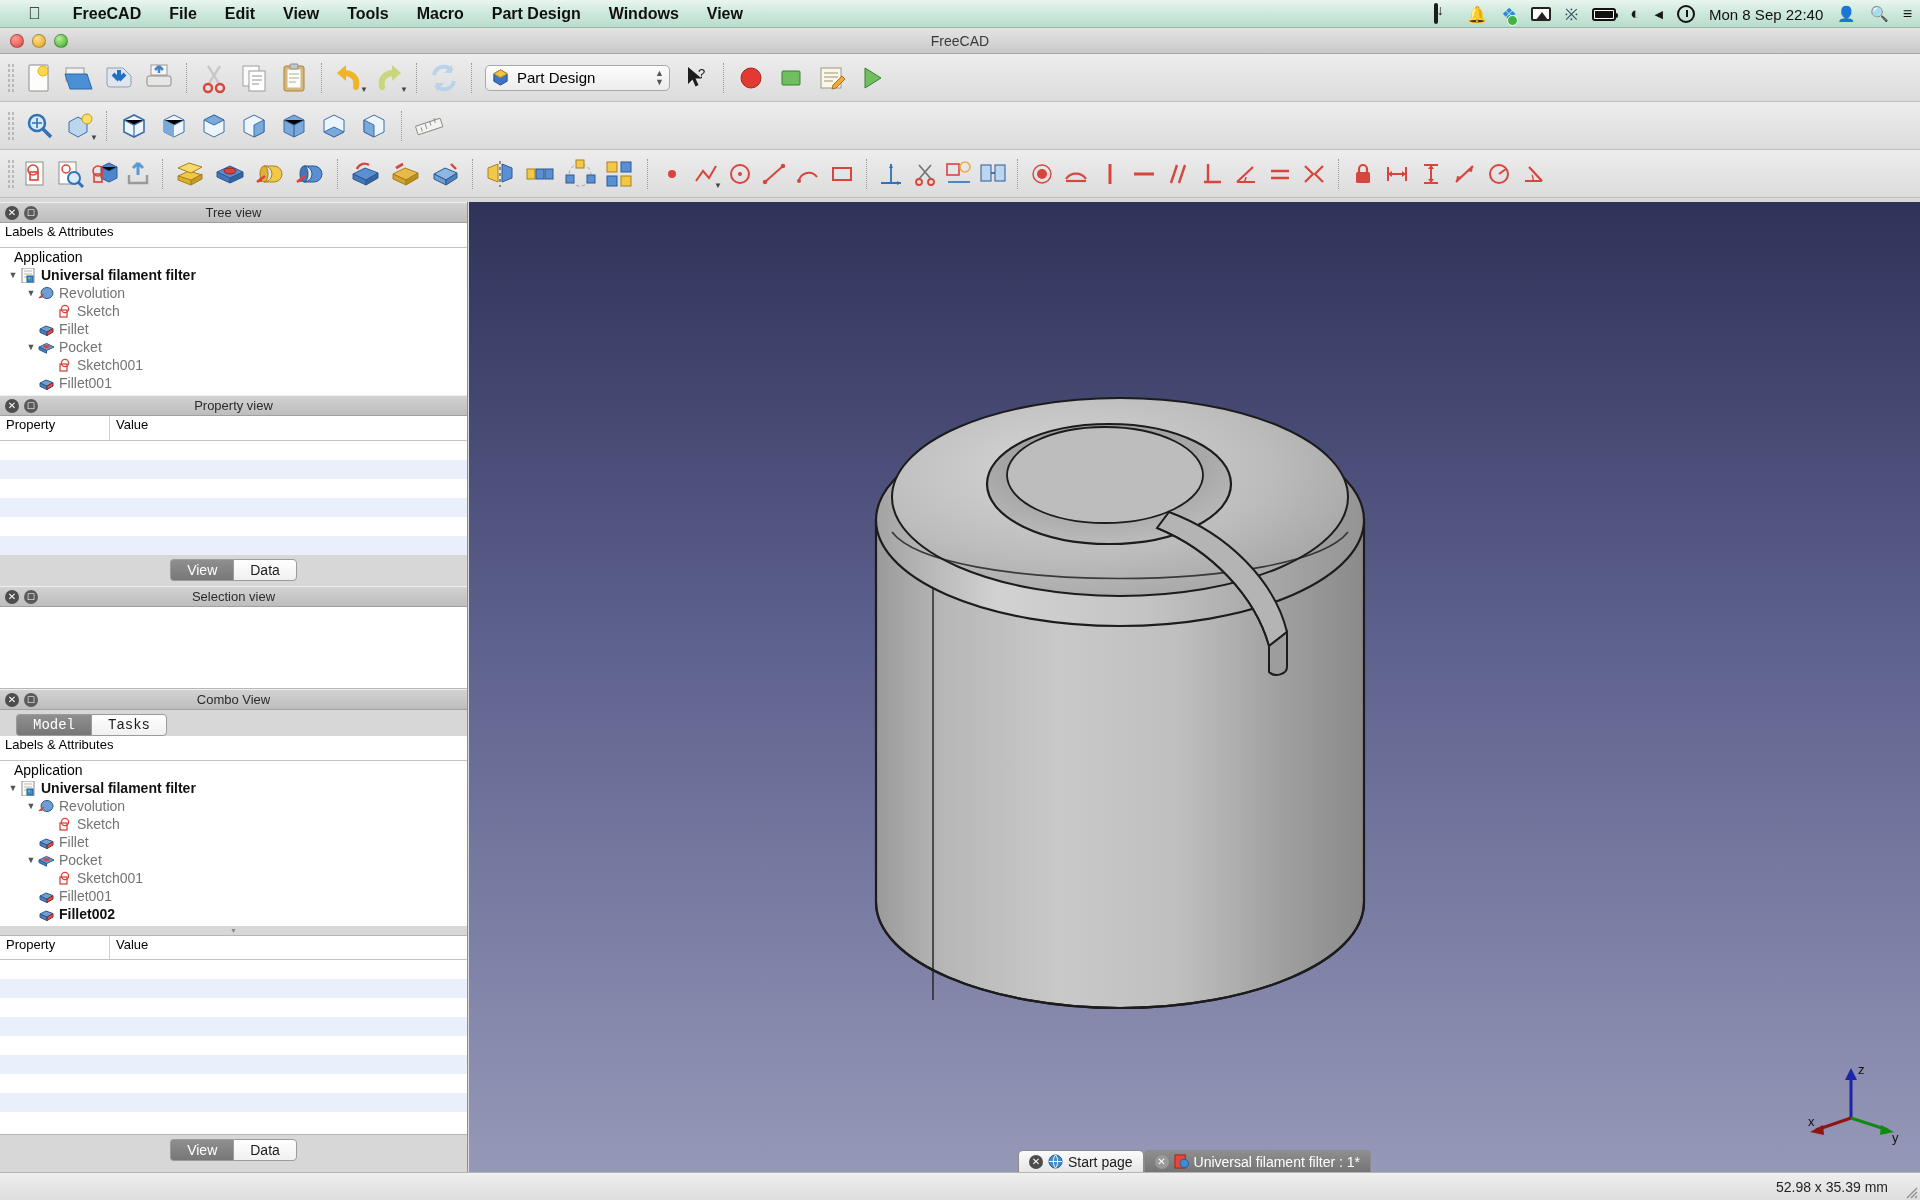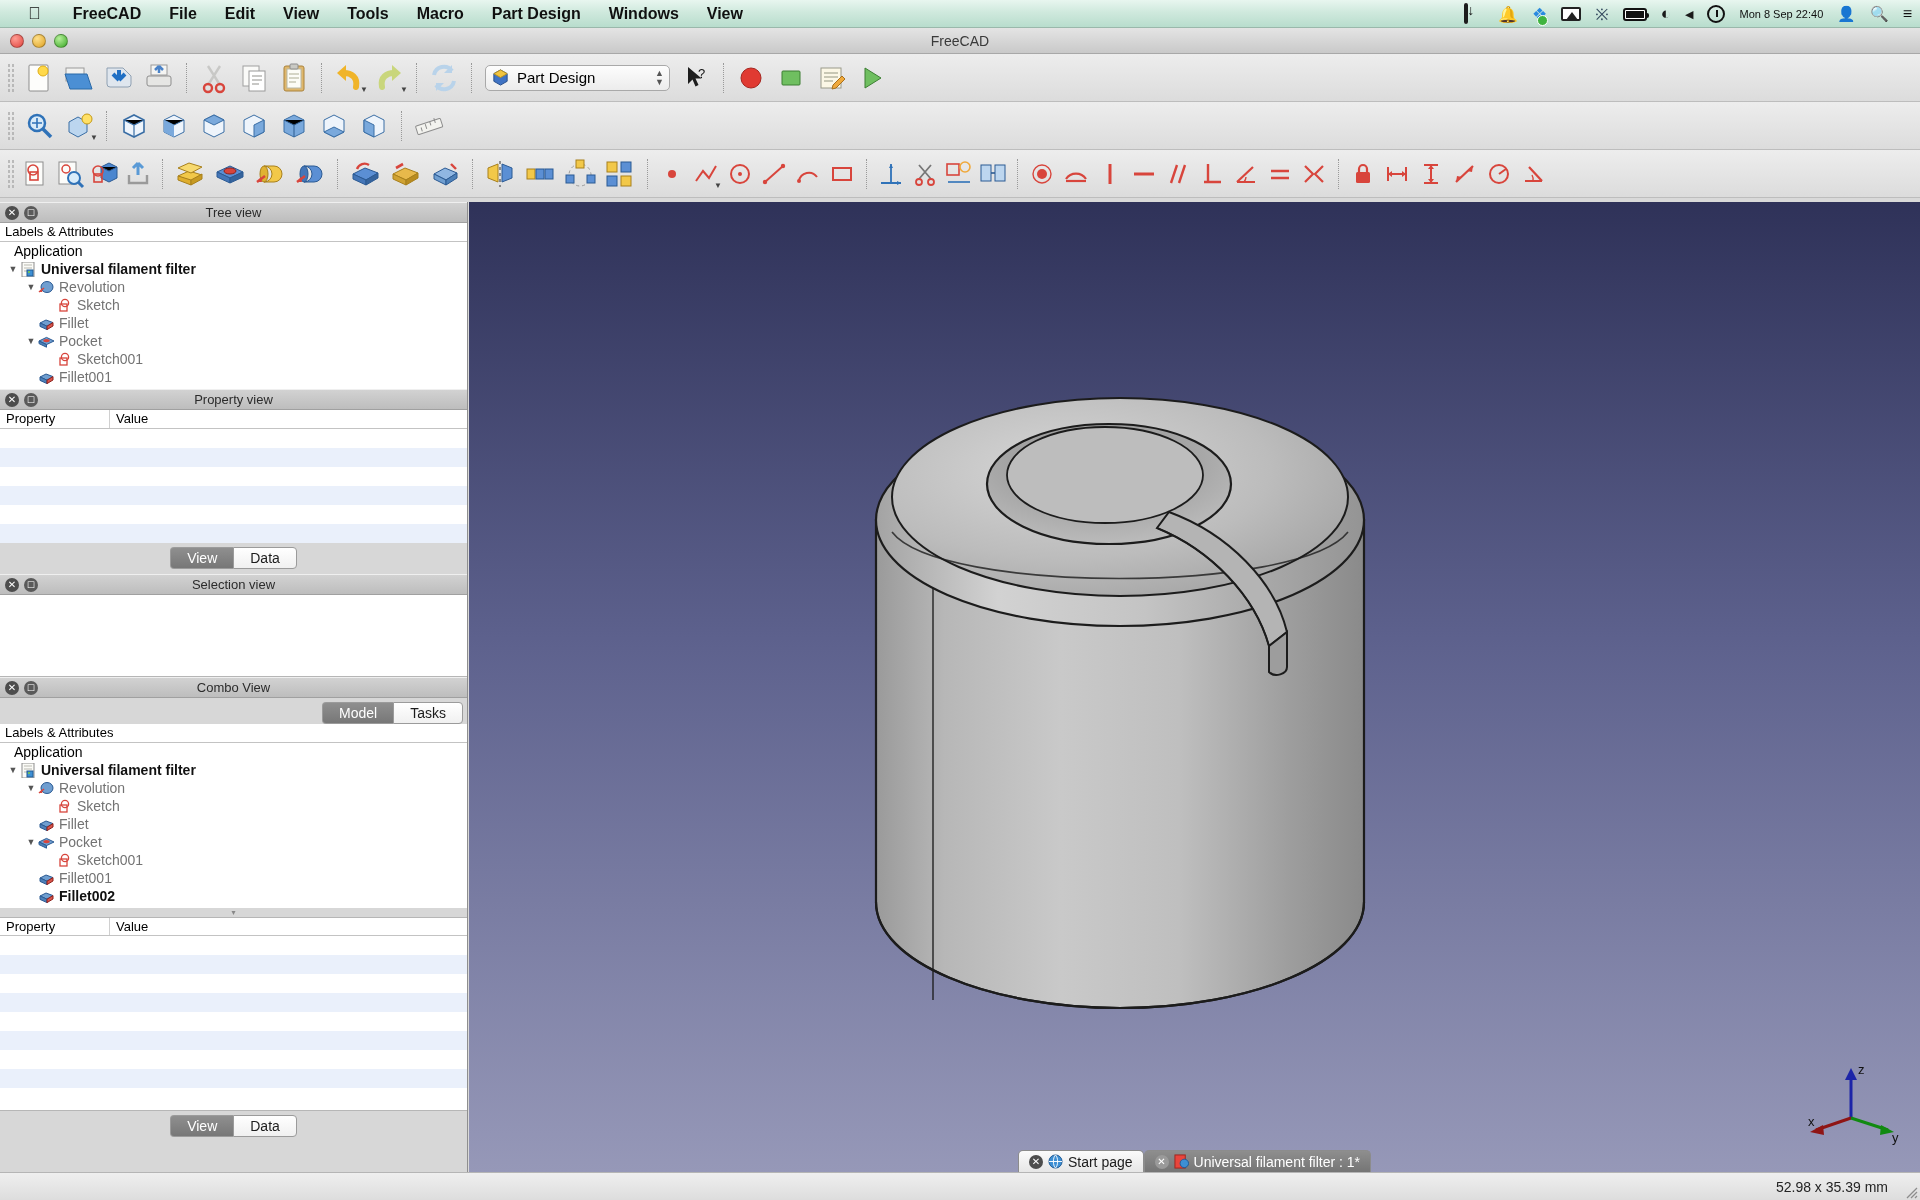--- a/index.html
+++ b/index.html
@@ -27,21 +27,21 @@
   .ic-batt { width:24px; height:13px; border:2px solid #111; border-radius:3px; position:relative; background:#fff; }
   .ic-batt i { position:absolute; left:1px; top:1px; bottom:1px; width:18px; background:#111; display:block; }
   .ic-batt:after{content:""; position:absolute; right:-4px; top:3px; width:3px; height:5px; background:#111; border-radius:0 2px 2px 0;}
   .ic-wifi { font-size:17px; color:#1a1a1a; }
   .ic-play { font-size:11px; color:#1a1a1a; }
   .ic-tm { width:18px;height:18px;border:2px solid #111;border-radius:50%; position:relative;}
   .ic-tm:after{content:"";position:absolute;left:7px;top:3px;width:2px;height:7px;background:#111;}
   .ic-user { font-size:15px; }
   .ic-search { font-size:15px; }
   .ic-list { font-size:16px; }
-  #macbar .clock { font-size:11px; }
+  #macbar .clock { font-size:15px; }
 
   
   #win { position:absolute; left:0; top:28px; width:1920px; height:1172px; background:#d9d9d9; }
 
   #titlebar { position:relative; height:26px;
     background:linear-gradient(to bottom,#e4e4e4,#c9c9c9); border-bottom:1px solid #a8a8a8;
     display:flex; align-items:center; justify-content:center; }
   #titlebar .title { font-size:14px; color:#3a3a3a; }
   .lights { position:absolute; left:10px; top:6px; display:flex; gap:8px; }
   .light { width:14px; height:14px; border-radius:50%; border:1px solid rgba(0,0,0,.28); }
@@ -75,21 +75,21 @@
   #dock { position:absolute; left:0; top:174px; width:468px; bottom:0; background:#d7d7d7;
     border-right:1px solid #8f8f8f; }
   .panelhdr { height:21px; background:linear-gradient(to bottom,#d2d2d2,#bdbdbd);
     border-top:1px solid #efefef; border-bottom:1px solid #a0a0a0;
     display:flex; align-items:center; position:relative; font-size:13px; color:#2b2b2b; }
   .panelhdr .ttl { position:absolute; left:0; right:0; text-align:center; }
   .pbtn { width:14px; height:14px; border-radius:50%; margin-left:5px; background:#4d4d4d;
     color:#fff; font-size:10px; line-height:14px; text-align:center; z-index:2; }
   .pbtn.second { background:#5a5a5a; font-size:9px; }
 
-  .colhdr { height:19px; background:#fff; border-bottom:1px solid #c3c3c3; display:flex; font-size:13px; }
+  .colhdr { height:25px; background:#fff; border-bottom:1px solid #c3c3c3; display:flex; font-size:13px; }
   .colhdr .c1 { width:110px; padding:1px 6px; border-right:1px solid #d0d0d0; }
   .colhdr .c2 { flex:1; padding:1px 6px; }
   .colhdr.lab { width:100%; background:#fff; }
   .colhdr.lab span { padding:1px 5px; display:block; width:220px; background:#fff; }
 
   .treebox { background:#fff; }
   .trow { display:flex; align-items:center; height:18px; font-size:14px; white-space:nowrap; }
   .trow .tw { width:14px; text-align:center; font-size:9px; color:#555; }
   .tico { width:17px; height:15px; margin-right:4px; display:inline-block; }
   .dim { color:#737373; }
@@ -97,21 +97,21 @@
 
   .gridrows { background:#fff; }
   .gr { height:19px; }
   .gr:nth-child(even){ background:#eaf0fb; }
 
   .vdtabs { display:flex; justify-content:center; padding:4px 0 5px; }
   .vdtab { font-size:14px; padding:2px 16px; border:1px solid #9b9b9b; }
   .vdtab.on { background:linear-gradient(to bottom,#8f8f8f,#777); color:#fff; border-radius:4px 0 0 4px; border-right:none;}
   .vdtab.off { background:linear-gradient(to bottom,#fff,#f0f0f0); color:#1c1c1c; border-radius:0 4px 4px 0;}
 
-  .mttabs { display:flex; justify-content:flex-end; padding:4px 4px 0; }
+  .mttabs { display:flex; justify-content:flex-start; padding:4px 16px 0;font-family:Liberation Mono, monospace; }
   .mttab { font-size:14px; padding:2px 16px; border:1px solid #9b9b9b; }
   .mttab.on { background:linear-gradient(to bottom,#8f8f8f,#777); color:#fff; border-radius:4px 0 0 4px; border-right:none;}
   .mttab.off { background:linear-gradient(to bottom,#fff,#f0f0f0); color:#1c1c1c; border-radius:0 4px 4px 0;}
 
   .handle { height:9px; display:flex; align-items:center; justify-content:center; font-size:8px; color:#888; }
 
   
   #view3d { position:absolute; left:469px; top:174px; right:0; bottom:28px;
     background:linear-gradient(to bottom,#2f3259 0%,#5d618d 45%,#9698b8 100%); overflow:hidden; }
   .docktabs { position:absolute; left:0; right:0; bottom:0; height:26px; display:flex;

